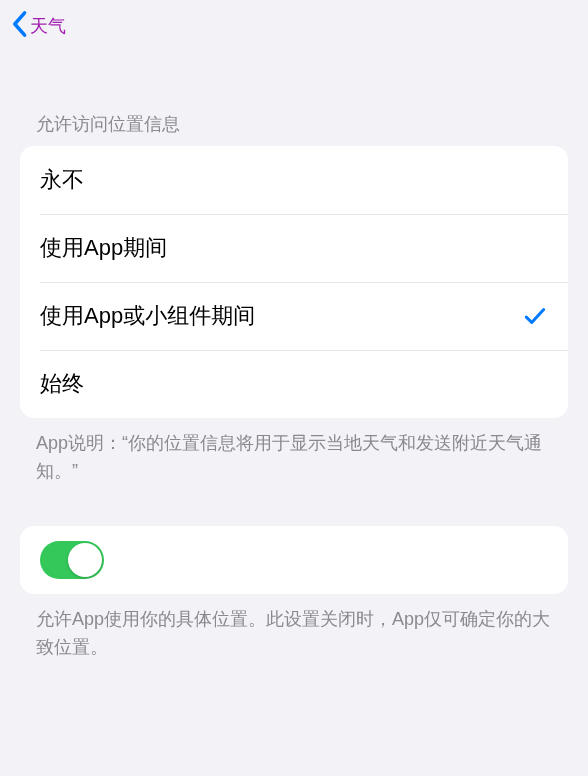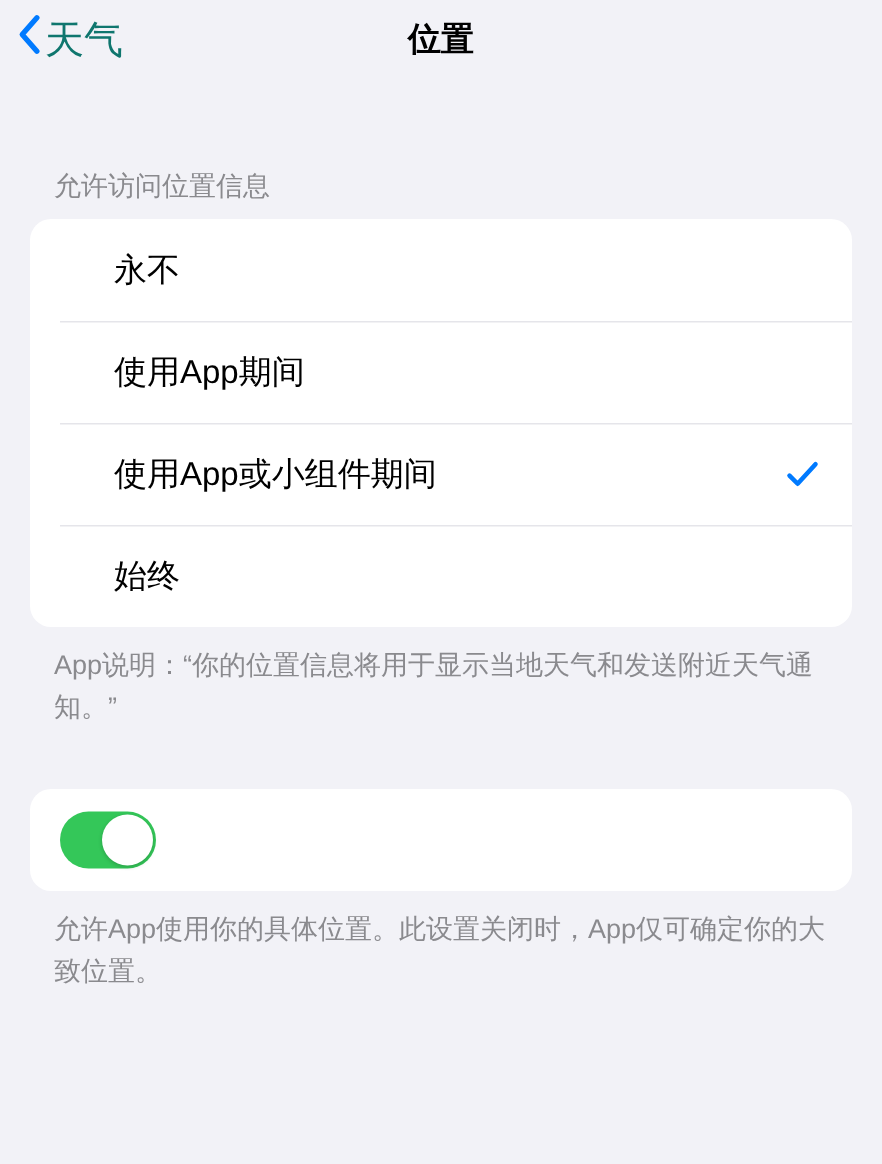--- a/index.html
+++ b/index.html
@@ -13,22 +13,22 @@
     .nav {
       height: 52px;
       display: flex;
       align-items: center;
       position: relative;
       padding: 0 10px;
     }
     .back {
       display: flex;
       align-items: center;
-      color: #0f766e;
-      font-size: 26px;
+      color: #a21caf;
+      font-size: 18px;
       gap: 2px;
       cursor: pointer;
     }
     .back svg { width: 18px; height: 28px; }
     .title {
       position: absolute;
       left: 0; right: 0;
       text-align: center;
       font-size: 22px;
       font-weight: 600;
@@ -56,21 +56,21 @@
       position: relative;
       cursor: pointer;
     }
     .row + .row::before {
       content: "";
       position: absolute;
       top: 0; left: 20px; right: 0;
       height: 1px;
       background: #e5e5ea;
     }
-    .row-label { flex: 1; margin-left: 36px; }
+    .row-label { flex: 1; }
     .check { color: #007aff; }
     .check svg { width: 26px; height: 26px; display: block; }
     .footer {
       font-size: 18px;
       color: #8a8a8e;
       padding: 12px 20px 0 36px;
       line-height: 1.55;
     }
     .toggle {
       width: 64px; height: 38px;
@@ -93,21 +93,20 @@
 
 <div class="nav">
   <div class="back">
     <span>
       <svg viewBox="0 0 12 20" fill="none" stroke="#007aff" stroke-width="2.5" stroke-linecap="round" stroke-linejoin="round">
           <polyline points="10,2 3,10 10,18"></polyline>
         </svg>
     </span>
     <span>天气</span>
   </div>
-  <div class="title">位置</div>
 </div>
 
 <div class="section-header">允许访问位置信息</div>
 
 <div class="group">
   <div class="row">
     <span class="row-label">永不</span>
   </div>
   <div class="row">
     <span class="row-label">使用App期间</span>

